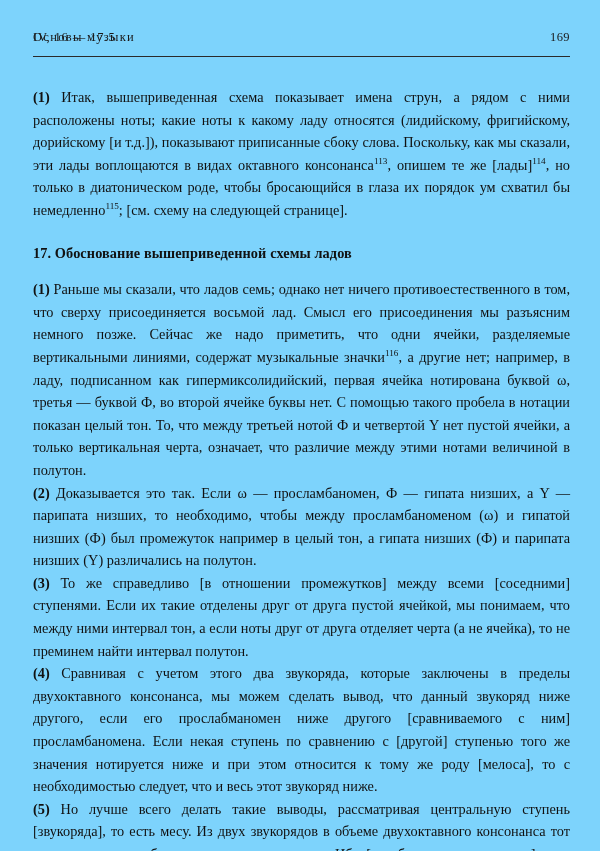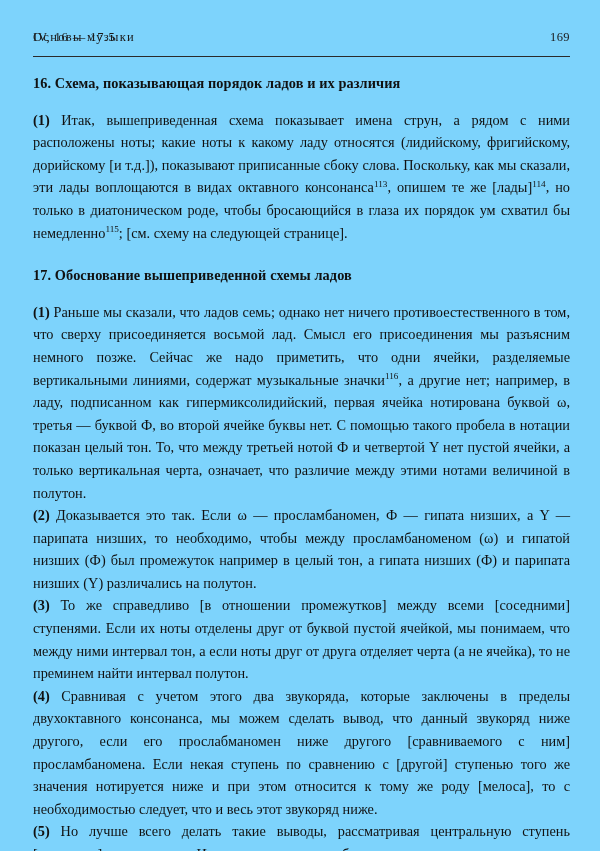--- a/index.html
+++ b/index.html
@@ -123,26 +123,25 @@
 
   <div class="running-head">
     <span class="rh-left">IV, 16 — 17.5</span>
     <span class="rh-center">Основы музыки</span>
     <span class="rh-right">169</span>
   </div>
 
   <div class="head-rule"></div>
 
   <div class="column" id="column">
-      <h2 class="section-title">16. Схема, показывающая порядок ладов и их различия</h2>
       <div class="sp-after-title"></div>
       <p class="para"><span class="num">(1)</span><span> Итак, вышеприведенная схема показывает имена струн, а рядом с ними расположены ноты; какие ноты к какому </span><span class="it">ладу</span><span> относятся (</span><span class="it">лидийскому, фригийскому, дорийскому</span><span> [и т.д.]), показывают приписанные сбоку слова. Поскольку, как мы сказали, эти </span><span class="it">лады</span><span> воплощаются в видах октавного консонанса</span><sup>113</sup><span>, опишем те же [лады]</span><sup>114</sup><span>, но только в диатоническом роде, чтобы бросающийся в глаза их порядок ум схватил бы немедленно</span><sup>115</sup><span>; [см. схему </span><span class="it">на следующей странице</span><span>].</span></p>
       <div class="sp-between"></div>
       <h2 class="section-title">17. Обоснование вышеприведенной схемы ладов</h2>
       <div class="sp-after-title"></div>
       <p class="para"><span class="num">(1)</span><span> Раньше мы сказали, что ладов семь; однако нет ничего противоестественного в том, что сверху присоединяется восьмой лад. Смысл его присоединения мы разъясним немного позже. Сейчас же надо приметить, что одни ячейки, </span><span class="it">разделяемые вертикальными линиями</span><span>, содержат музыкальные значки</span><sup>116</sup><span>, а другие нет; например, в ладу, подписанном как гипермиксолидийский, первая ячейка нотирована буквой ω, третья — буквой Ф, во второй ячейке буквы нет. С помощью такого пробела в нотации показан целый тон. То, что между третьей нотой Ф и четвертой Υ нет пустой ячейки, а только вертикальная черта, означает, что различие между этими нотами величиной в полутон.</span></p>
       <p class="para"><span class="num">(2)</span><span> </span><span class="it">Доказывается это так</span><span>. Если ω — просламбаномен, Ф — гипата низших, а Υ — парипата низших, то необходимо, чтобы между просламбаноменом (ω) и гипатой низших (Ф) был промежуток например в целый тон, а гипата низших (Ф) и парипата низших (Υ) различались на полутон.</span></p>
-      <p class="para"><span class="num">(3)</span><span> То же справедливо [в отношении промежутков] между всеми [соседними] ступенями. Если их ноты отделены друг от буквой пустой ячейкой, мы понимаем, что между ними интервал тон, а если ноты друг от друга отделяет черта (а не ячейка), то не преминем найти интервал полутон.</span></p>
+      <p class="para"><span class="num">(3)</span><span> То же справедливо [в отношении промежутков] между всеми [соседними] ступенями. Если их такие отделены друг от друга пустой ячейкой, мы понимаем, что между ними интервал тон, а если ноты друг от друга отделяет черта (а не ячейка), то не преминем найти интервал полутон.</span></p>
       <p class="para"><span class="num">(4)</span><span> Сравнивая с учетом этого два звукоряда, которые заключены в пределы двухоктавного консонанса, мы можем сделать вывод, что данный звукоряд ниже другого, если его прослабманомен ниже другого [сравниваемого с ним] просламбаномена. Если некая ступень по сравнению с [другой] ступенью того же значения нотируется ниже и при этом относится к тому же роду [мелоса], то с необходимостью следует, что и весь этот звукоряд ниже.</span></p>
       <p class="para"><span class="num">(5)</span><span> Но лучше всего делать такие выводы, рассматривая центральную ступень [звукоряда], то есть месу. Из двух звукорядов в объеме двухоктавного консонанса тот звукоряд в целом будет ниже, чья меса ниже. Ибо [как было показано ранее] если сравнивать каждую ступень [одного звукоряда] с каждой ступенью другого по отдельности, одна оказывается ниже другой. Таким образом,</span></p>
     </div>
 
 </div>
 
 </body></html>

